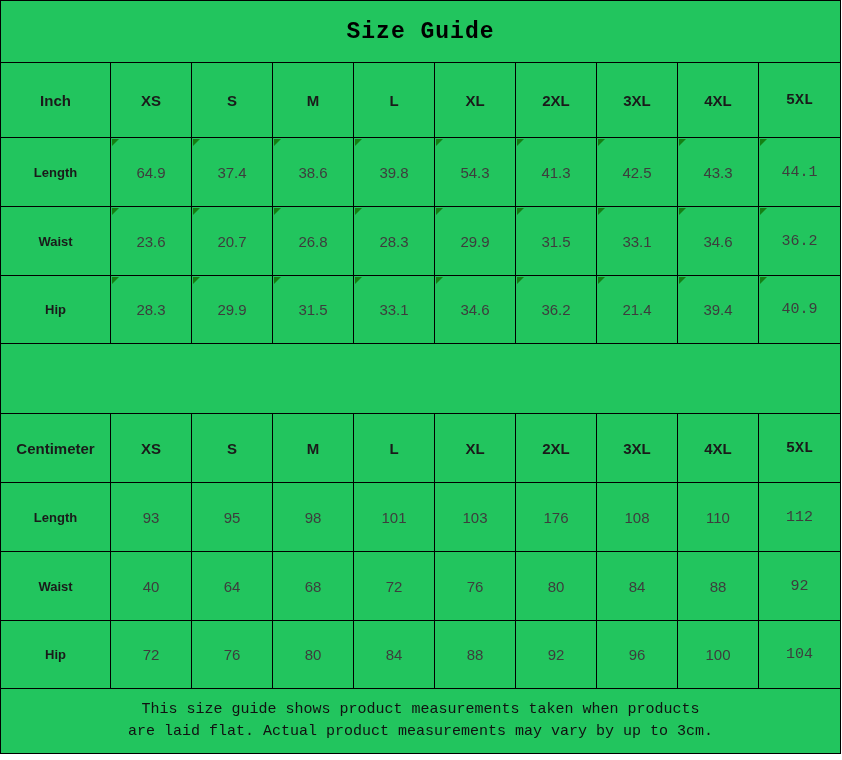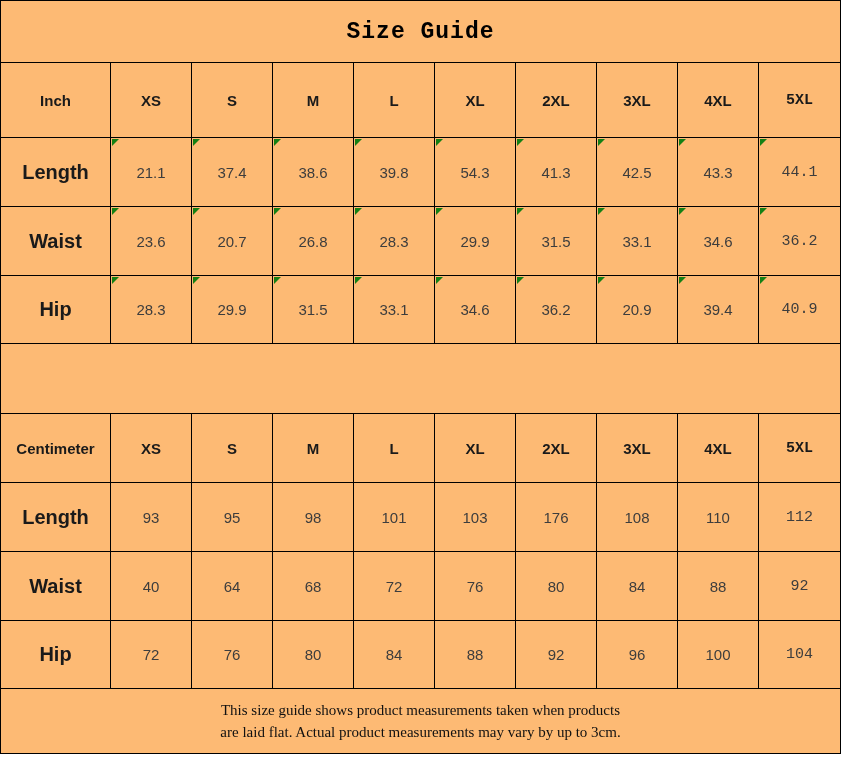--- a/index.html
+++ b/index.html
@@ -15,21 +15,21 @@
   }
   .sheet {
     position: absolute;
     left: 0;
     top: 0;
     width: 839px;
     border: 1px solid #000;
     display: grid;
     grid-template-columns: 110px repeat(9, 81px);
     grid-template-rows: 62px 75px 69px 69px 68px 70px 69px 69px 69px 68px 64px;
-    background: #fdba74;
+    background: #22c55e;
   }
   .cell {
     border-right: 1px solid #000;
     border-bottom: 1px solid #000;
     display: flex;
     align-items: center;
     justify-content: center;
     position: relative;
     overflow: hidden;
   }
@@ -50,41 +50,41 @@
     letter-spacing: 1px;
   }
   .head {
     font-weight: 700;
     font-size: 15px;
     color: #1a1a1a;
     text-align: right;
   }
   .rowlabel {
     font-weight: 700;
-    font-size: 20px;
+    font-size: 13px;
     color: #1a1a1a;
     text-align: right;
   }
   .val {
     font-size: 15px;
     color: #3d3d3d;
   }
   .flag {
     position: absolute;
     top: 1px;
     left: 1px;
     width: 0;
     height: 0;
     border-top: 7px solid #148014;
     border-right: 7px solid transparent;
   }
   .gap-row { border-bottom: 1px solid #000; }
   .footer-row {
     border-bottom: none;
-    font-family: Liberation Serif, serif;
+    font-family: Liberation Mono, monospace;
     font-size: 15px;
     line-height: 22px;
     color: #111;
     text-align: left;
   }
 </style>
 </head>
 <body>
 
 <div class="sheet">
@@ -98,21 +98,21 @@
   <div class="cell head">L</div>
   <div class="cell head">XL</div>
   <div class="cell head">2XL</div>
   <div class="cell head">3XL</div>
   <div class="cell head">4XL</div>
   <div class="cell head lastcol">5XL</div>
 
   <div class="cell rowlabel">Length</div>
   <div class="cell val">
       <span class="flag"></span>
-      <span>21.1</span>
+      <span>64.9</span>
     </div>
   <div class="cell val">
       <span class="flag"></span>
       <span>37.4</span>
     </div>
   <div class="cell val">
       <span class="flag"></span>
       <span>38.6</span>
     </div>
   <div class="cell val">
@@ -198,21 +198,21 @@
   <div class="cell val">
       <span class="flag"></span>
       <span>34.6</span>
     </div>
   <div class="cell val">
       <span class="flag"></span>
       <span>36.2</span>
     </div>
   <div class="cell val">
       <span class="flag"></span>
-      <span>20.9</span>
+      <span>21.4</span>
     </div>
   <div class="cell val">
       <span class="flag"></span>
       <span>39.4</span>
     </div>
   <div class="cell val lastcol">
       <span class="flag"></span>
       <span>40.9</span>
     </div>
 

